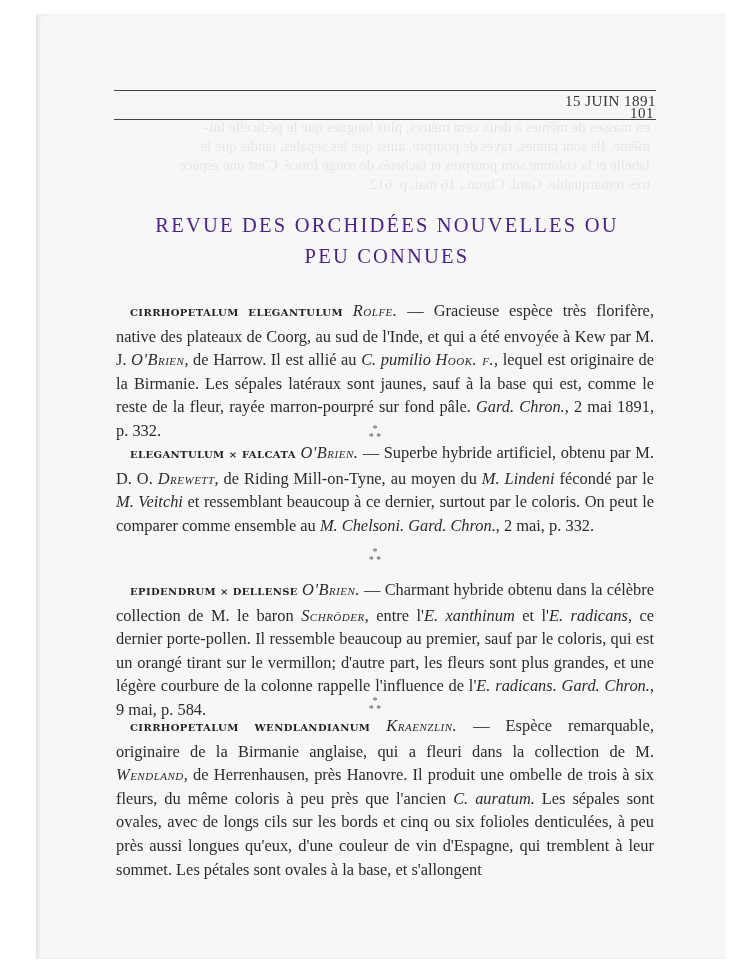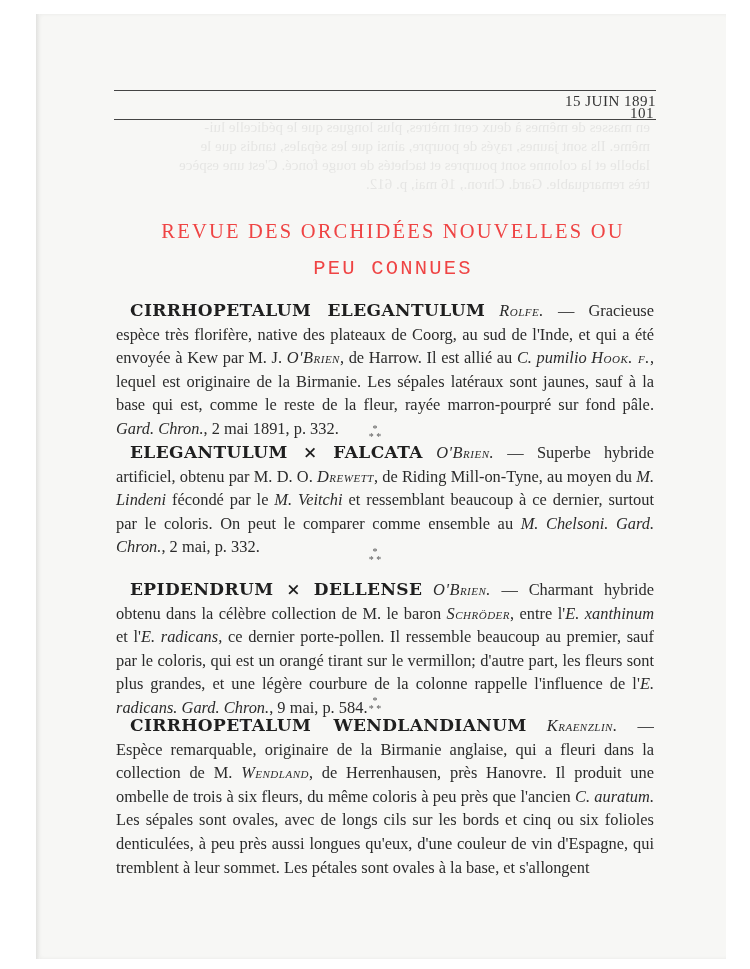--- a/index.html
+++ b/index.html
@@ -42,34 +42,34 @@
     .running-head .date {
       position: absolute; left: 0; right: 0; text-align: right;
     }
     .running-head .page-no {
       position: absolute; right: 2px; top: 12px;
     }
     .title {
       position: absolute; left: 110px; width: 550px;
       text-align: center;
       font-size: 20.5px; letter-spacing: 2.2px;
-      color: #ef4444;
+      color: #4c1d95;
       font-weight: normal;
-      margin: 8px;
+      margin: 2px;
     }
     .body-text {
       position: absolute; left: 116px; width: 538px;
       font-size: 16.4px; line-height: 23.6px;
       text-align: justify;
       color: #2b2b2b;
     }
     .entry { margin: 0; text-indent: 14px; }
     .species {
       font-family: "DejaVu Serif", serif;
-      font-weight: bold; font-size: 17px; letter-spacing: 0.4px;
+      font-weight: bold; font-size: 10px; letter-spacing: 0.4px;
       color: #1f1f1f;
     }
     .sc { font-variant: small-caps; letter-spacing: 0.5px; font-style: italic; }
     i { font-style: italic; }
     .asterism {
       position: absolute; left: 360px; width: 30px; text-align: center;
       font-size: 10px; line-height: 8px; color: #555;
     }
     .asterism span { display: block; }
   </style>
@@ -87,21 +87,21 @@
 </div>
 
 <div class="header-rule" style="top:90px;"></div>
 <div class="running-head">
   <span class="date">15 JUIN 1891</span>
   <span class="page-no">101</span>
 </div>
 <div class="header-rule" style="top:119px;"></div>
 
 <h1 class="title" style="top:212px;">REVUE DES ORCHIDÉES NOUVELLES OU</h1>
-<h1 class="title" style="top:249px;font-family:Liberation Mono, monospace;">PEU CONNUES</h1>
+<h1 class="title" style="top:243px;">PEU CONNUES</h1>
 
 <div class="body-text" style="top:299px;">
   <p class="entry">
     <span class="species">CIRRHOPETALUM ELEGANTULUM</span>
     <span class="sc">Rolfe.</span><span> — Gracieuse espèce très florifère, native des plateaux de Coorg, au sud de l'Inde, et qui a été envoyée à Kew par M. J. </span><span class="sc">O'Brien</span><span>, de Harrow. Il est allié au </span><i>C. pumilio</i><span> </span><span class="sc">Hook. f.</span><span>, lequel est originaire de la Birmanie. Les sépales latéraux sont jaunes, sauf à la base qui est, comme le reste de la fleur, rayée marron-pourpré sur fond pâle. </span><i>Gard. Chron.</i><span>, 2 mai 1891, p. 332.</span>
   </p>
 </div>
 
 <div class="asterism" style="top:425px;">
   <span>*</span>

